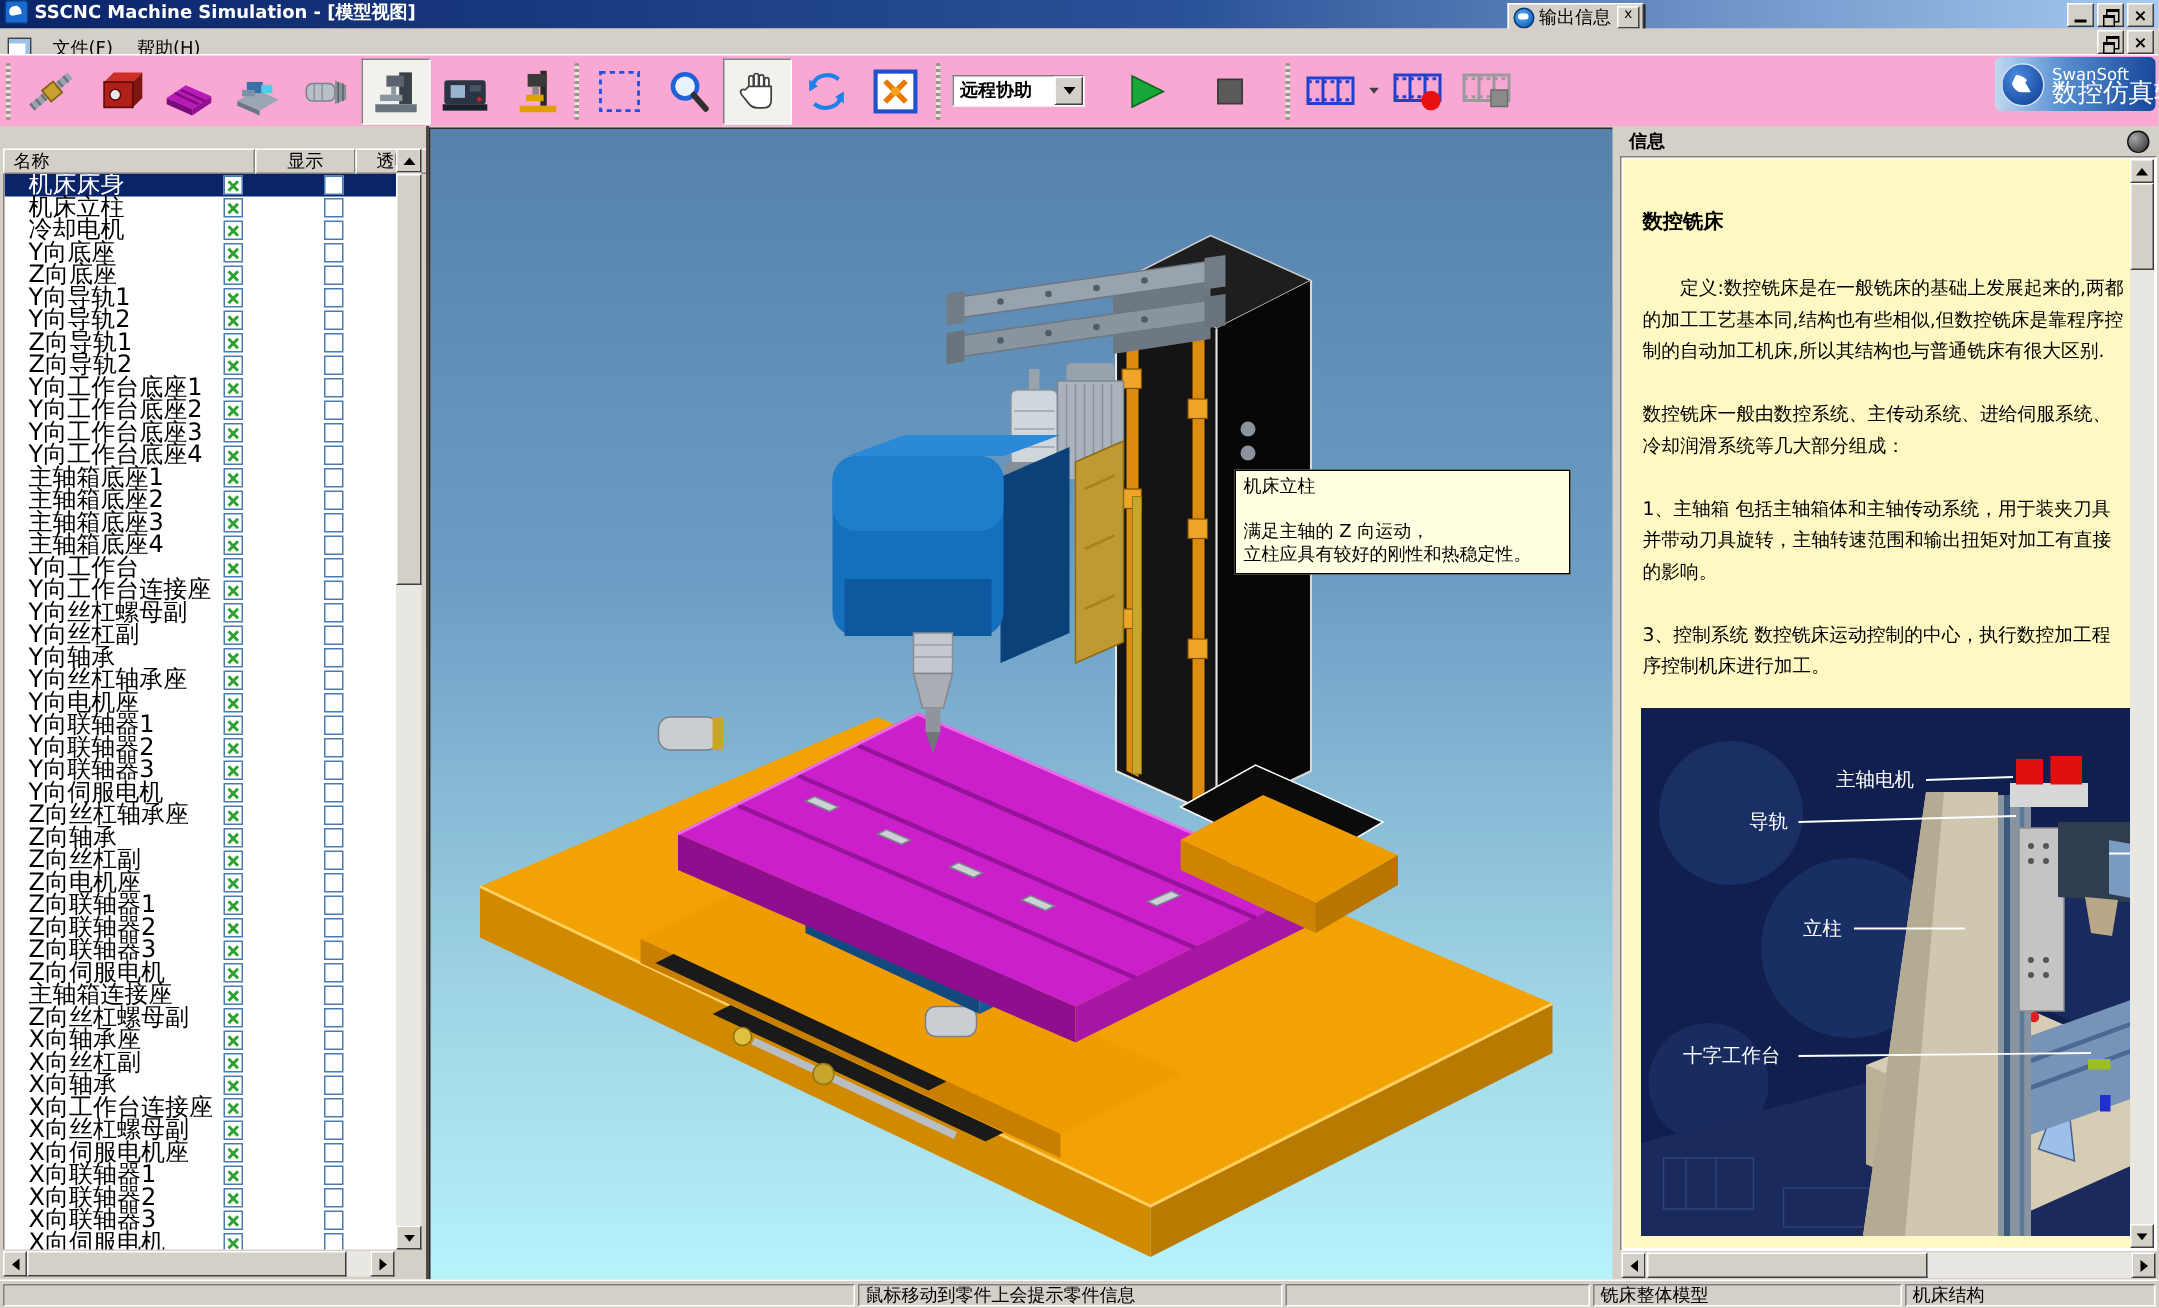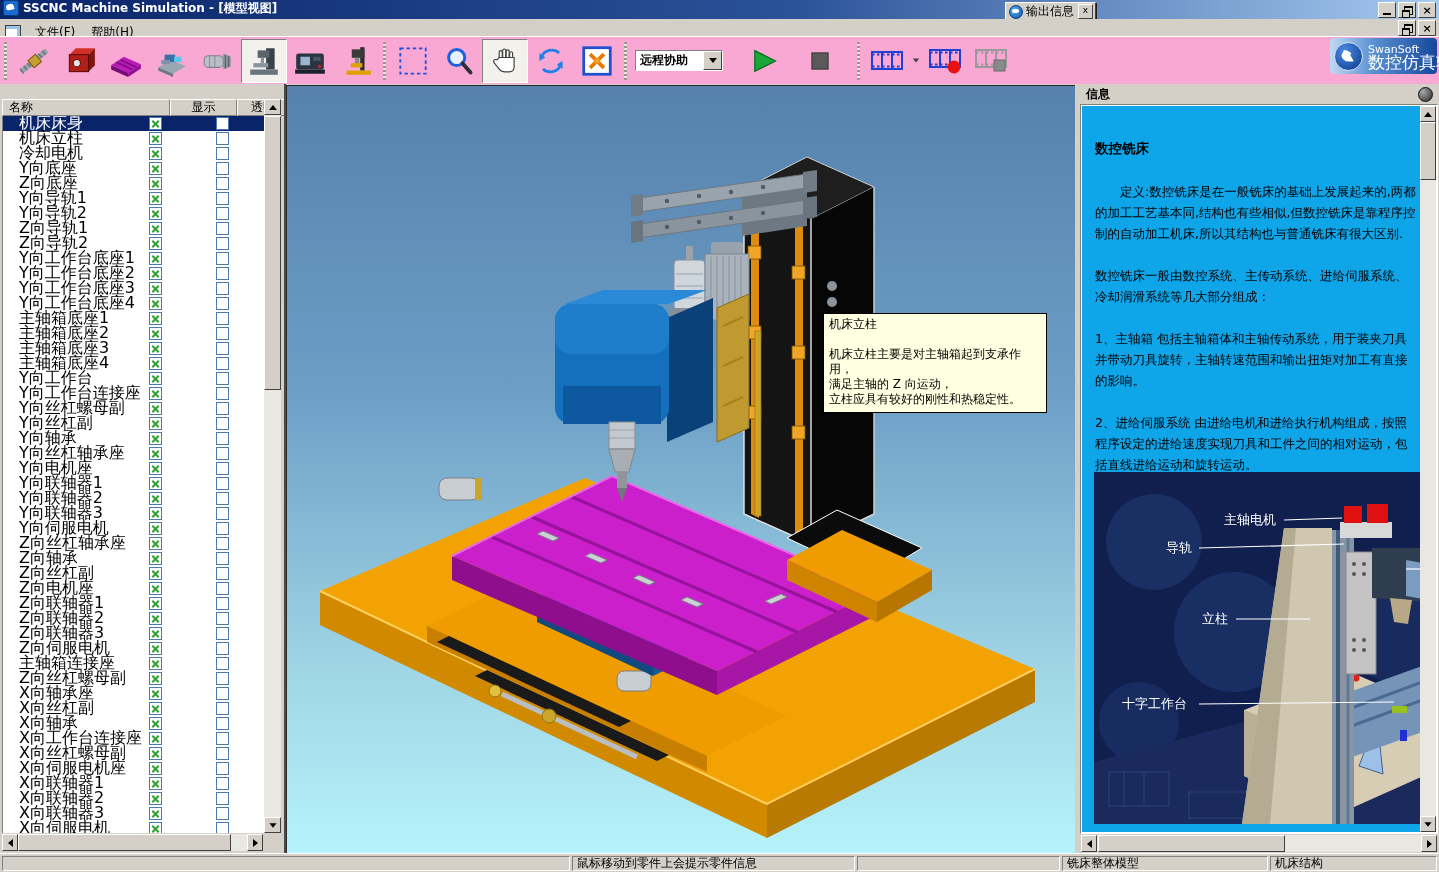--- a/index.html
+++ b/index.html
@@ -111,21 +111,21 @@
   .tooltip .tt-title{margin-bottom:15px}
 
   
   .right-panel{left:1079px;top:84px;width:360px;height:769px;background:#d4d0c8}
   .ip-head{position:absolute;left:0;top:0;width:100%;height:20px;display:flex;align-items:center}
   .ip-head .t{font-weight:bold;padding-left:7px}
   .pinicon{position:absolute;right:6px;top:3px;width:13px;height:13px;border-radius:50%;
     background:radial-gradient(circle at 30% 30%,#a8a8a8,#2a2a2a);border:1px solid #111}
   .ip-frame{position:absolute;left:1px;top:20px;width:358px;height:730px;
     border:1px solid;border-color:#808080 #fff #fff #808080;background:#fff;box-sizing:border-box}
-  .ip-content{position:absolute;left:1px;top:1px;width:338px;height:726px;background:#0ea5e9;overflow:hidden}
+  .ip-content{position:absolute;left:1px;top:1px;width:338px;height:726px;background:#fef9c3;overflow:hidden}
   .ip-text{padding:32px 4px 0 13px;font-size:12.5px;line-height:21px}
   .ip-text h3{margin:0 0 22px 0;font-size:13.5px}
   .ip-text p{margin:0 0 21px 0}
   .ip-img{position:absolute;left:12px;top:366px;width:334px;height:352px}
 
   
   .statusbar{left:0;top:853px;width:1439px;height:19px;background:#d4d0c8;border-top:1px solid #fff;box-sizing:border-box}
   .spanel{position:absolute;top:2px;height:15px;border:1px solid;border-color:#808080 #fff #fff #808080;
     box-sizing:border-box;padding:0 4px;font-size:12px;line-height:13px;white-space:nowrap;overflow:hidden}
 </style>
@@ -927,39 +927,37 @@
     <line x1="322" y1="344" x2="348" y2="344" stroke="#9aa0a6"></line>
     <line x1="322" y1="352" x2="348" y2="352" stroke="#9aa0a6"></line>
     <polygon points="322,363 348,363 342,386 328,386" fill="#a8aeb4" stroke="#80868c"></polygon>
     <rect x="330" y="386" width="10" height="16" fill="#8f959b"></rect>
     <polygon points="330,402 340,402 335,416" fill="#70767c"></polygon>
   </svg>
 </div>
 
 <div class="abs tooltip">
   <div class="tt-title">机床立柱</div>
-  <div>机床立柱主要是对主轴箱起到支承作用，</div>
   <div>满足主轴的 Z 向运动，</div>
   <div>立柱应具有较好的刚性和热稳定性。</div>
 </div>
 
 <div class="abs right-panel">
   <div class="ip-head">
     <span class="t">信息</span>
     <div class="pinicon"></div>
   </div>
   <div class="ip-frame">
     <div class="ip-content">
       <div class="ip-text">
         <h3>数控铣床</h3>
         <div>
             <p>　　定义:数控铣床是在一般铣床的基础上发展起来的,两都的加工工艺基本同,结构也有些相似,但数控铣床是靠程序控制的自动加工机床,所以其结构也与普通铣床有很大区别.</p>
             <p>数控铣床一般由数控系统、主传动系统、进给伺服系统、冷却润滑系统等几大部分组成：</p>
             <p>1、主轴箱  包括主轴箱体和主轴传动系统，用于装夹刀具并带动刀具旋转，主轴转速范围和输出扭矩对加工有直接的影响。</p>
-            <p>2、进给伺服系统  由进给电机和进给执行机构组成，按照程序设定的进给速度实现刀具和工件之间的相对运动，包括直线进给运动和旋转运动。</p>
             <p>3、控制系统  数控铣床运动控制的中心，执行数控加工程序控制机床进行加工。</p>
             <p>4、辅助装置  如液压、气动、润滑、冷却系统和排屑、防护等装置。</p>
           </div>
       </div>
       <div class="ip-img">
         <svg width="334" height="352" viewBox="0 0 334 352">
           <rect width="334" height="352" fill="#111f4e"></rect>
           <circle cx="60" cy="70" r="48" fill="#2a4a8a" opacity="0.38"></circle>
           <circle cx="140" cy="160" r="60" fill="#24407e" opacity="0.45"></circle>
           <circle cx="45" cy="250" r="40" fill="#203a74" opacity="0.5"></circle>

